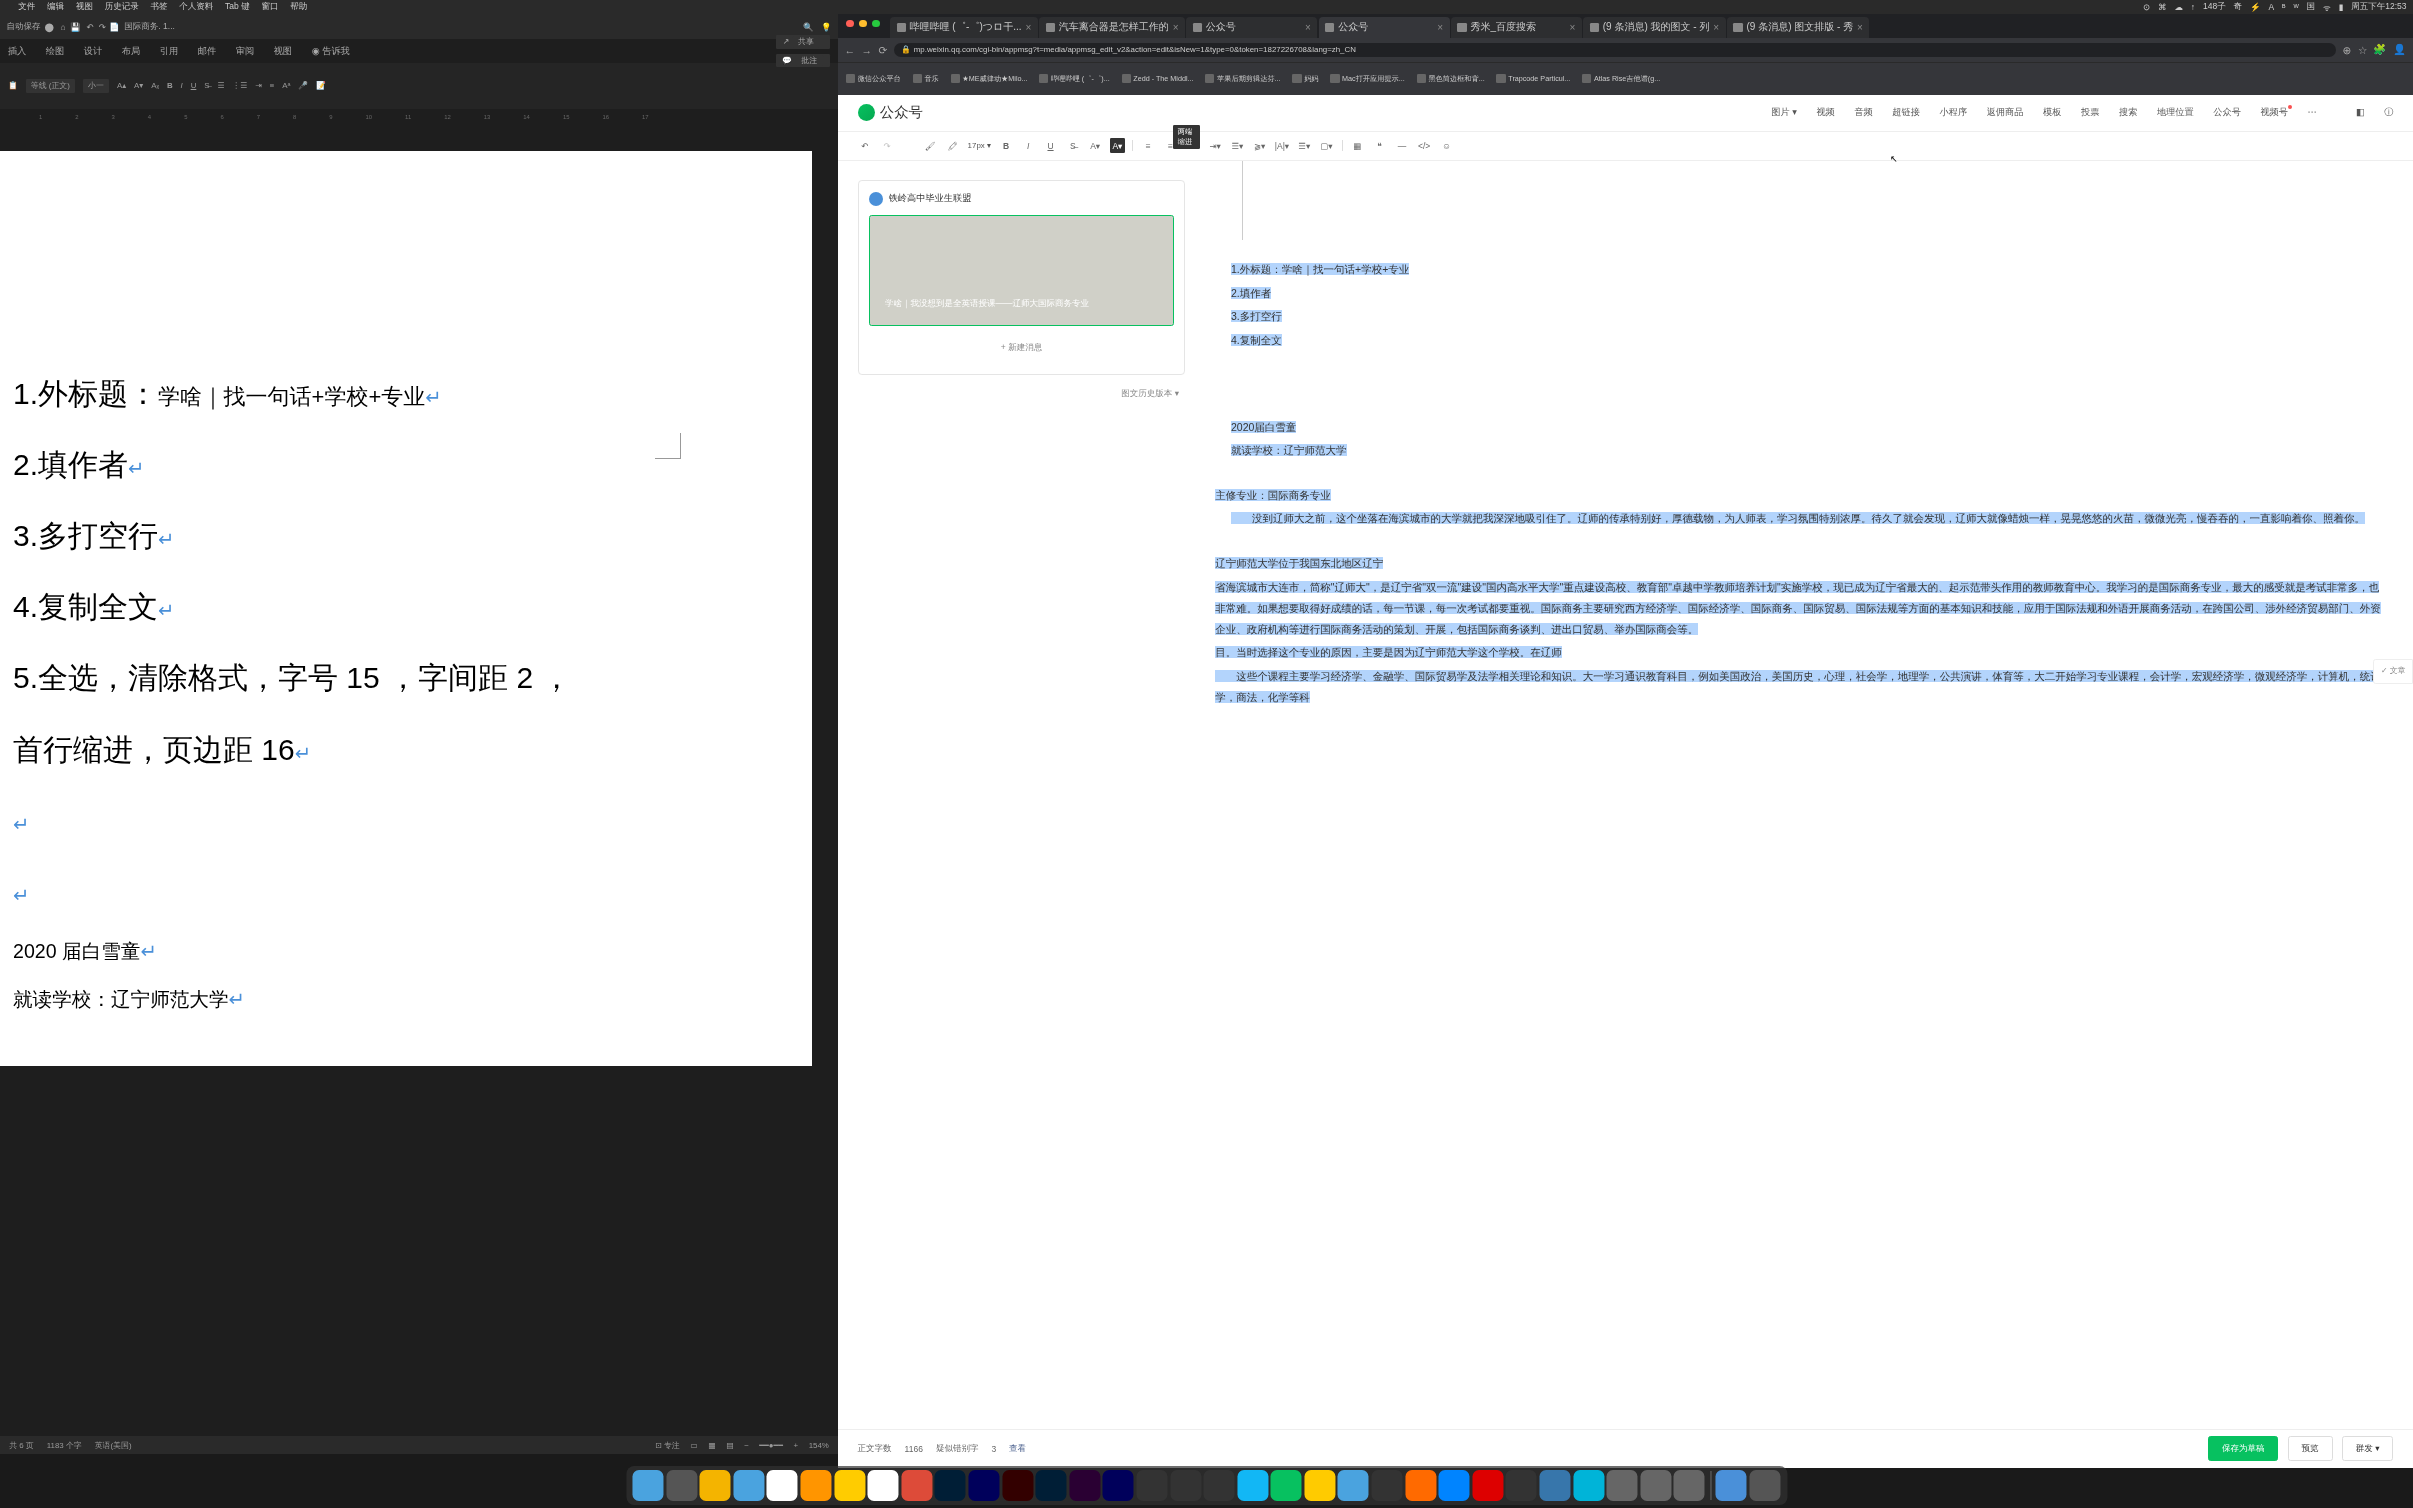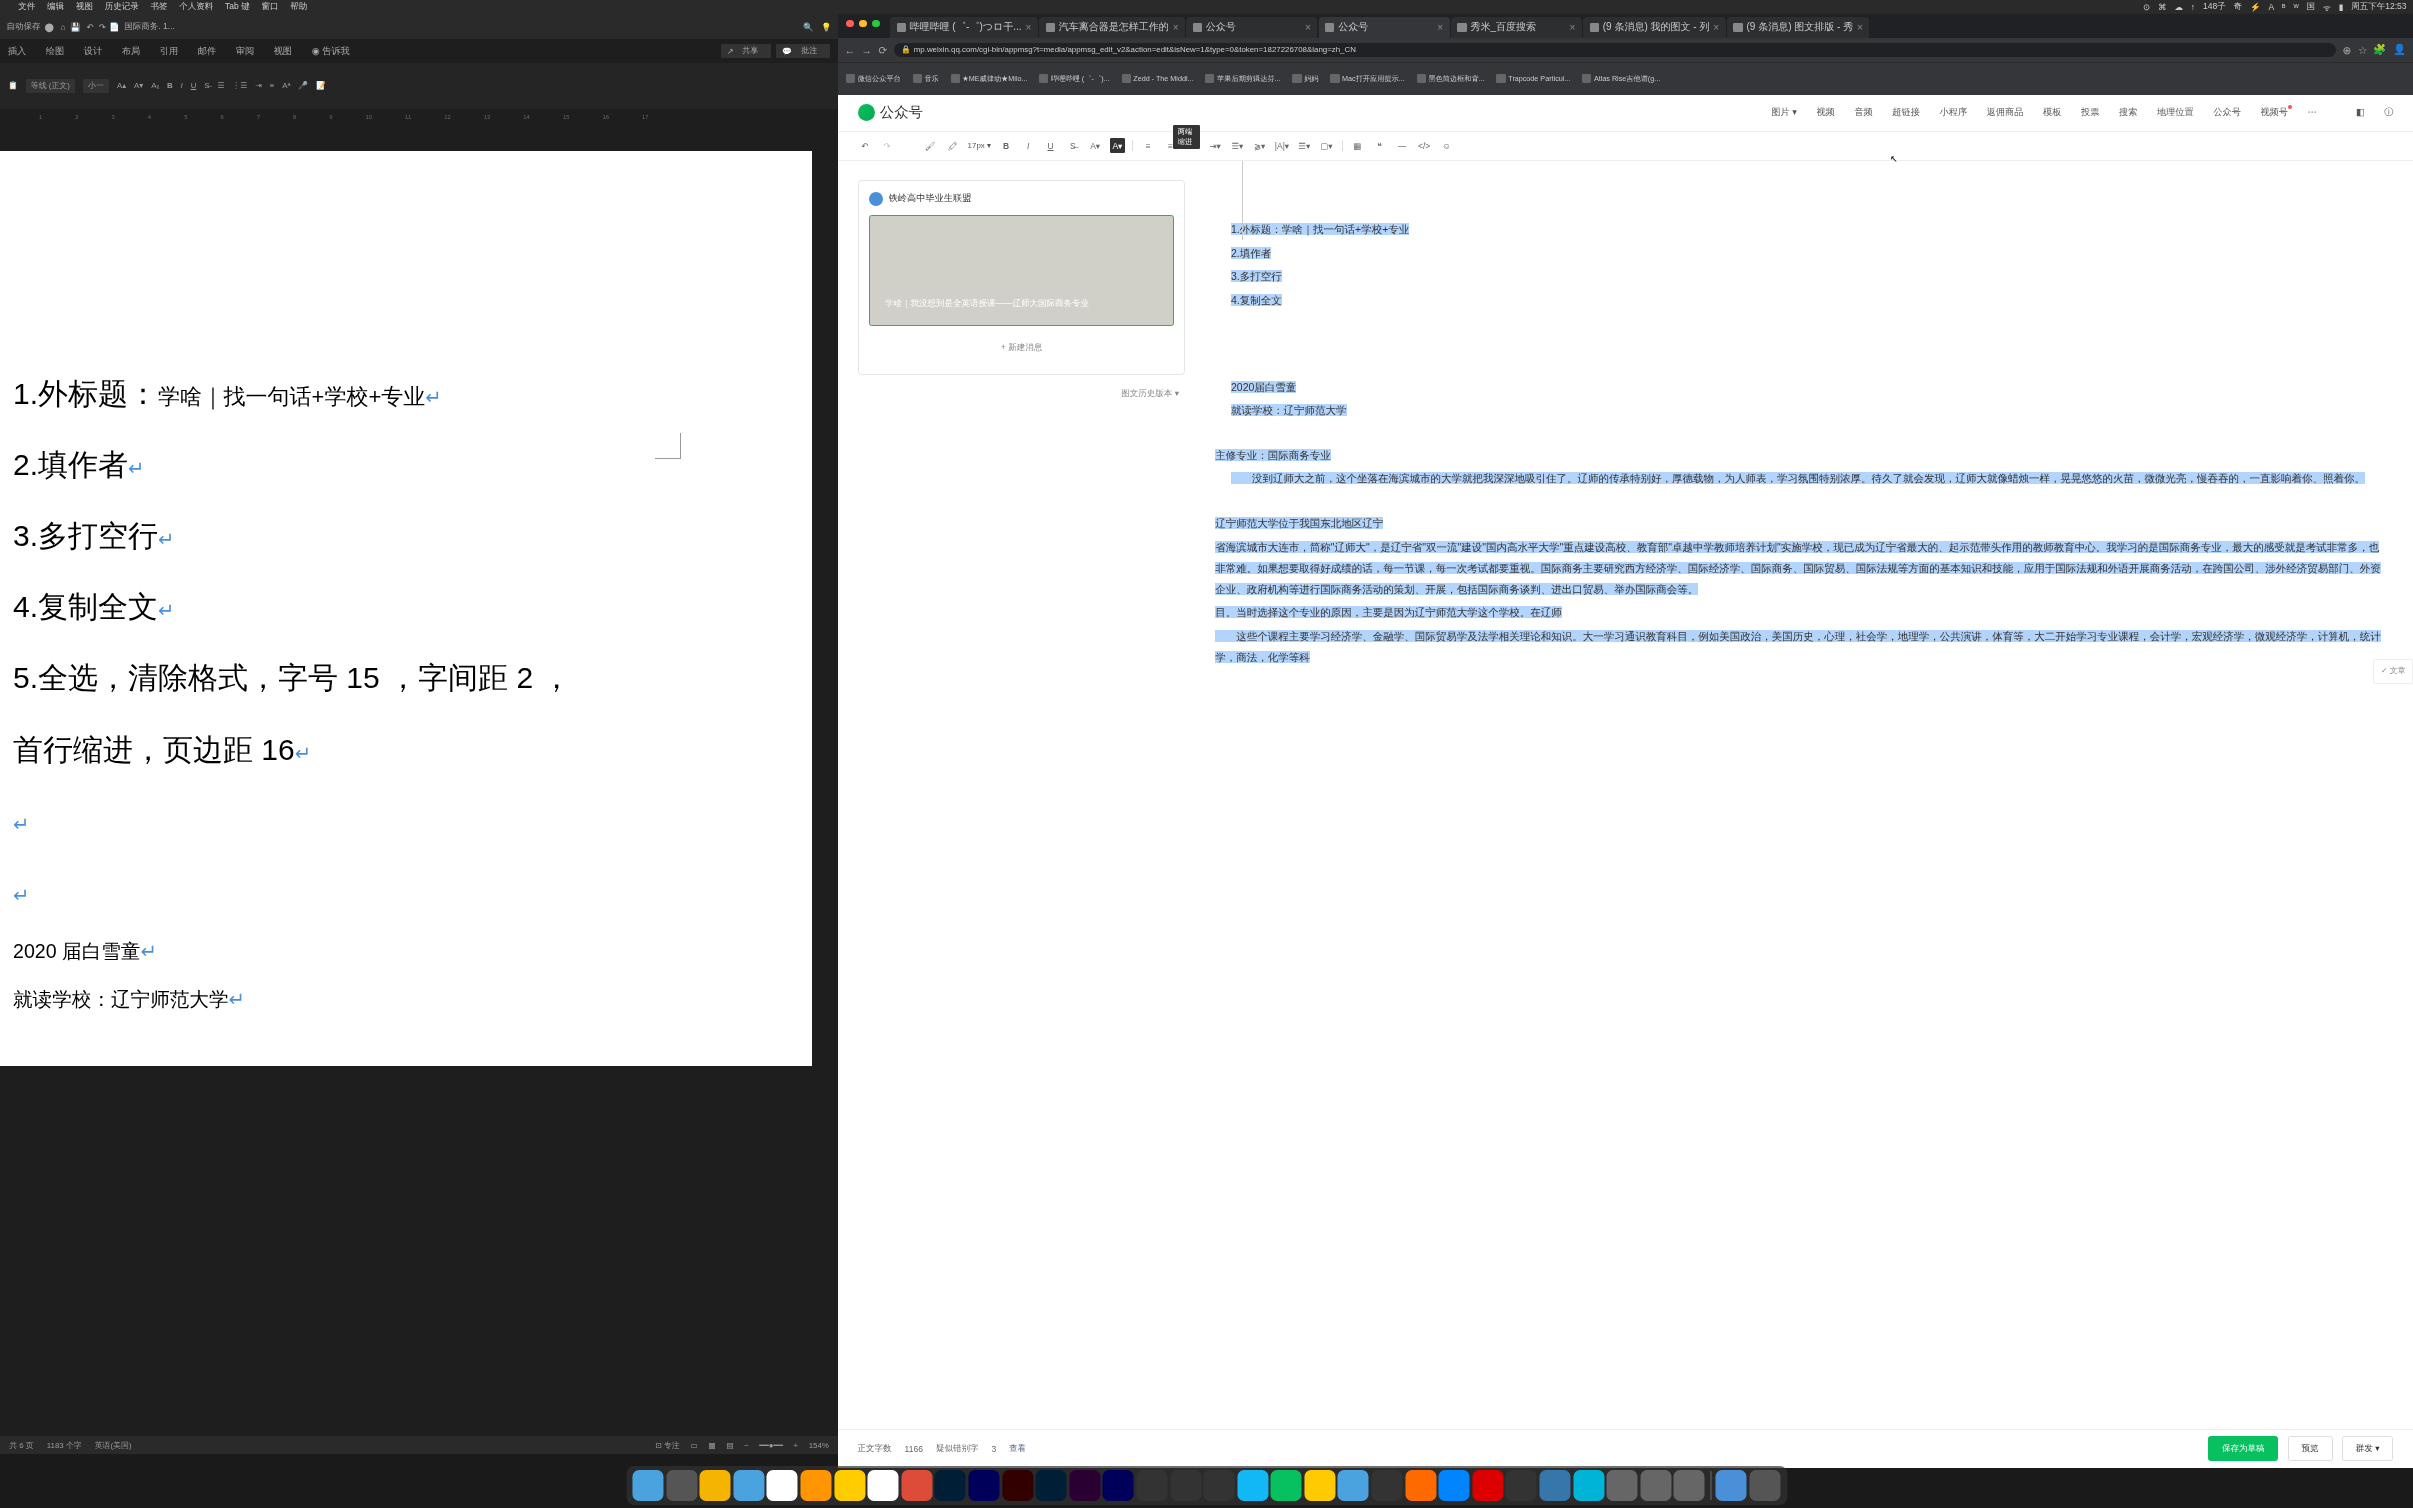--- a/index.html
+++ b/index.html
@@ -9,21 +9,21 @@
 .mac-menubar { height: 14.4px; background: #2a2a2a; color: #ccc; display: flex; align-items: center; font-size: 8.5px; padding: 0 6.5px; justify-content: space-between; }
 .mac-menubar .left { display: flex; gap: 11.8px; }
 .mac-menubar .right { display: flex; gap: 7.9px; align-items: center; }
 
 
 .word-app { position: absolute; left: 0; top: 14.4px; width: 838px; height: 1440px; background: #1e1e1e; color: #ddd; }
 .word-titlebar { height: 25px; background: #2a2a2a; display: flex; align-items: center; padding: 0 6.5px; font-size: 8.5px; color: #aaa; }
 .word-titlebar .doc-icon { margin: 0 3.9px; }
 .word-titlebar .right-icons { margin-left: auto; display: flex; gap: 6.5px; }
 .word-ribbon-tabs { height: 23.6px; background: #1e1e1e; display: flex; gap: 19.6px; padding: 0 7.9px; align-items: center; font-size: 9.2px; color: #aaa; }
-.word-ribbon-tabs .rbtn { margin-left: auto; display: flex; gap: 5.2px; }
+.word-ribbon-tabs .rbtn { margin-left: auto; display: flex; gap: 5.2px; flex-direction: column; }
 .word-ribbon-tabs .rbtn span { background: #333; padding: 1.3px 6.5px; font-size: 7.9px; border-radius: 1.3px; }
 .word-toolbar { height: 46px; background: #252525; display: flex; align-items: center; padding: 0 7.9px; gap: 7.9px; font-size: 7.9px; color: #999; }
 .word-toolbar .sel { background: #333; padding: 1.3px 5.2px; border-radius: 1.3px; }
 .word-ruler { height: 15.7px; background: #1e1e1e; font-size: 5.9px; color: #666; display: flex; align-items: center; padding-left: 39px; gap: 33px; }
 .word-page { background: #fff; margin: 26px 0 0 0; width: 812px; padding: 210px 39px 39px 13px; color: #000; font-size: 30px; line-height: 2.2; position: relative; }
 .word-page .corner { position: absolute; right: 131px; top: 282px; width: 26px; height: 26px; border-right: 0.7px solid #999; border-bottom: 0.7px solid #999; }
 .word-page p { margin-bottom: 5.2px; }
 .word-page .ret { color: #4a90d9; font-size: 19.6px; }
 .word-page .sub { font-size: 22px; }
 .word-page .small { font-size: 19.6px; }
@@ -358,21 +358,21 @@
           </div>
           <div class="card-img">
             <span>学啥｜我没想到是全英语授课——辽师大国际商务专业</span>
           </div>
           <div class="card-add">+ <span>新建消息</span></div>
         </div>
         <div class="history"><span>图文历史版本</span> ▾</div>
       </div>
       <div class="wx-editor">
         <div class="indent-line"></div>
-        <p style="margin-top:39px;"><span class="sel">1.外标题：学啥｜找一句话+学校+专业</span></p>
+        <p style="margin-top:79px;"><span class="sel">1.外标题：学啥｜找一句话+学校+专业</span></p>
         <p><span class="sel">2.填作者</span></p>
         <p><span class="sel">3.多打空行</span></p>
         <p><span class="sel">4.复制全文</span></p>
         <br><br><br>
         <p><span class="sel">2020届白雪童</span></p>
         <p><span class="sel">就读学校：辽宁师范大学</span></p>
         <br>
         <p style="margin-left:-15.7px;"><span class="sel">主修专业：国际商务专业</span></p>
         <p><span class="sel">　　没到辽师大之前，这个坐落在海滨城市的大学就把我深深地吸引住了。辽师的传承特别好，厚德载物，为人师表，学习氛围特别浓厚。待久了就会发现，辽师大就像蜡烛一样，晃晃悠悠的火苗，微微光亮，慢吞吞的，一直影响着你、照着你。</span></p>
         <br>

